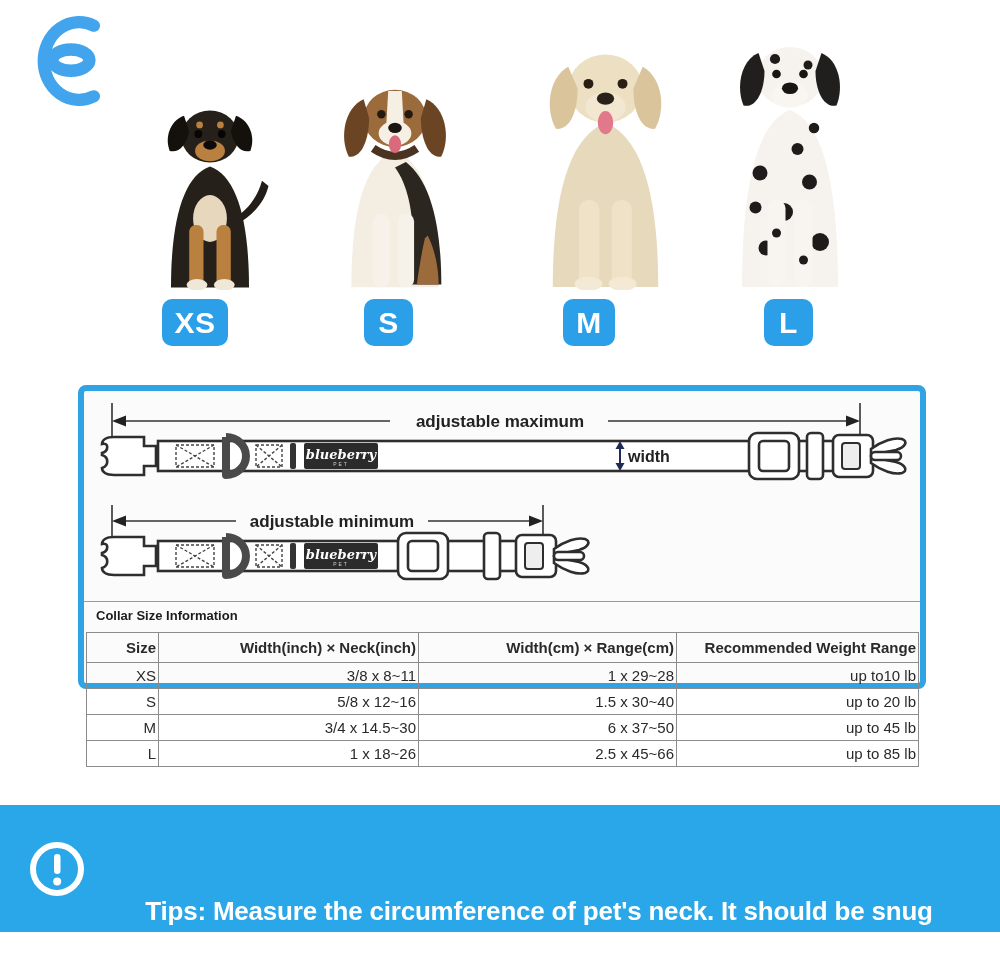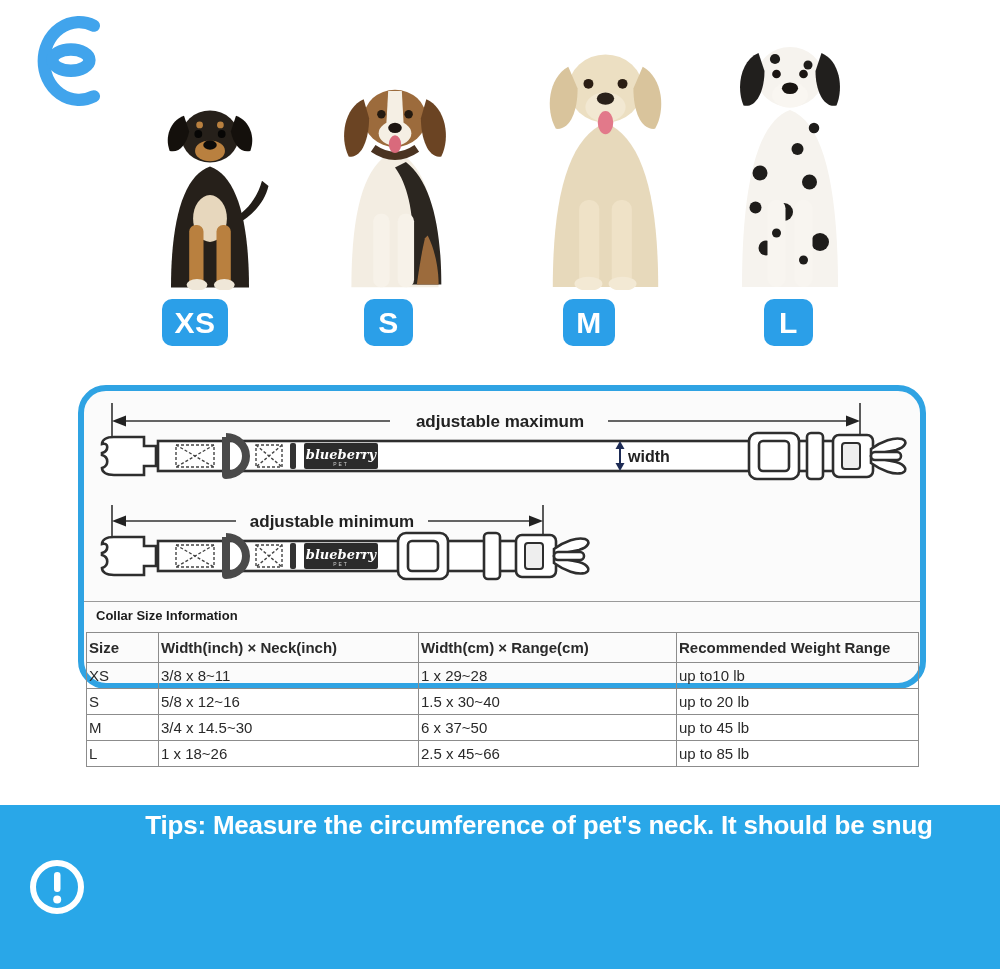--- a/index.html
+++ b/index.html
@@ -10,46 +10,46 @@
   .logo { left:28px; top:8px; width:84px; height:106px; }
   .size-badge{
     background:#2B9FE8; color:#fff; font-weight:bold; font-size:30px;
     border-radius:10px; display:flex; align-items:center; justify-content:center;
     height:47px; top:299px; letter-spacing:0.5px;
   }
 
   
   .info-box{
     left:78px; top:385px; width:848px; height:304px;
-    border:6px solid #2FA3E3; border-radius:28px; background:#fbfbfb;
+    border:6px solid #2FA3E3; border-radius:8px; background:#fbfbfb;
   }
   .divider{ left:0; top:210px; width:836px; border-top:1.5px solid #9a9a9a; }
   .table-title{ left:12px; top:217px; font-size:13px; font-weight:bold; color:#1c1c1c; }
   table.size-table{
     position:absolute; left:2px; top:241px; width:832px;
     border-collapse:collapse; table-layout:fixed;
   }
   table.size-table th, table.size-table td{
-    border:1px solid #8c8c8c; text-align:left; color:#2a2a2a;
+    border:1px solid #8c8c8c; text-align:right; color:#2a2a2a;
     font-size:15px; height:26px; padding:0 2px; white-space:nowrap; overflow:hidden;
   }
   table.size-table th{ font-weight:bold; height:30px; }
   .c0{width:72px}.c1{width:260px}.c2{width:258px}.c3{width:242px}
 
   
   .diag-text{ font-size:17px; font-weight:bold; fill:#222; font-family:"Liberation Sans",sans-serif; }
   .diag-line{ stroke:#333; stroke-width:1.6; }
   .collar-stroke{ stroke:#2e2e2e; stroke-width:2.6; fill:#ffffff; }
   .tag-text{ font-style:italic; font-weight:bold; fill:#fff; font-size:13px; font-family:"DejaVu Serif",serif; }
   .tag-sub{ fill:#cfcfcf; font-size:5px; letter-spacing:2px; font-family:"Liberation Sans",sans-serif; }
 
   
   .tips-banner{
-    left:0; top:805px; width:1000px; height:164px; background:#29A7E8;
-    display:flex; align-items:flex-start;
+    left:0; top:805px; width:1000px; height:127px; background:#29A7E8;
+    display:flex; align-items:flex-end;
   }
   .tips-icon{ position:absolute; left:28px; top:50%; transform:translateY(-50%); }
   .tips-text{ flex:1; padding-left:78px; text-align:center; color:#fff; font-weight:bold;
               font-size:26px; line-height:41px; letter-spacing:-0.2px; }
   .tips-text div{ white-space:nowrap; }
 </style>
 </head>
 <body>
 
 <svg class="abs logo" viewBox="0 0 90 120">

